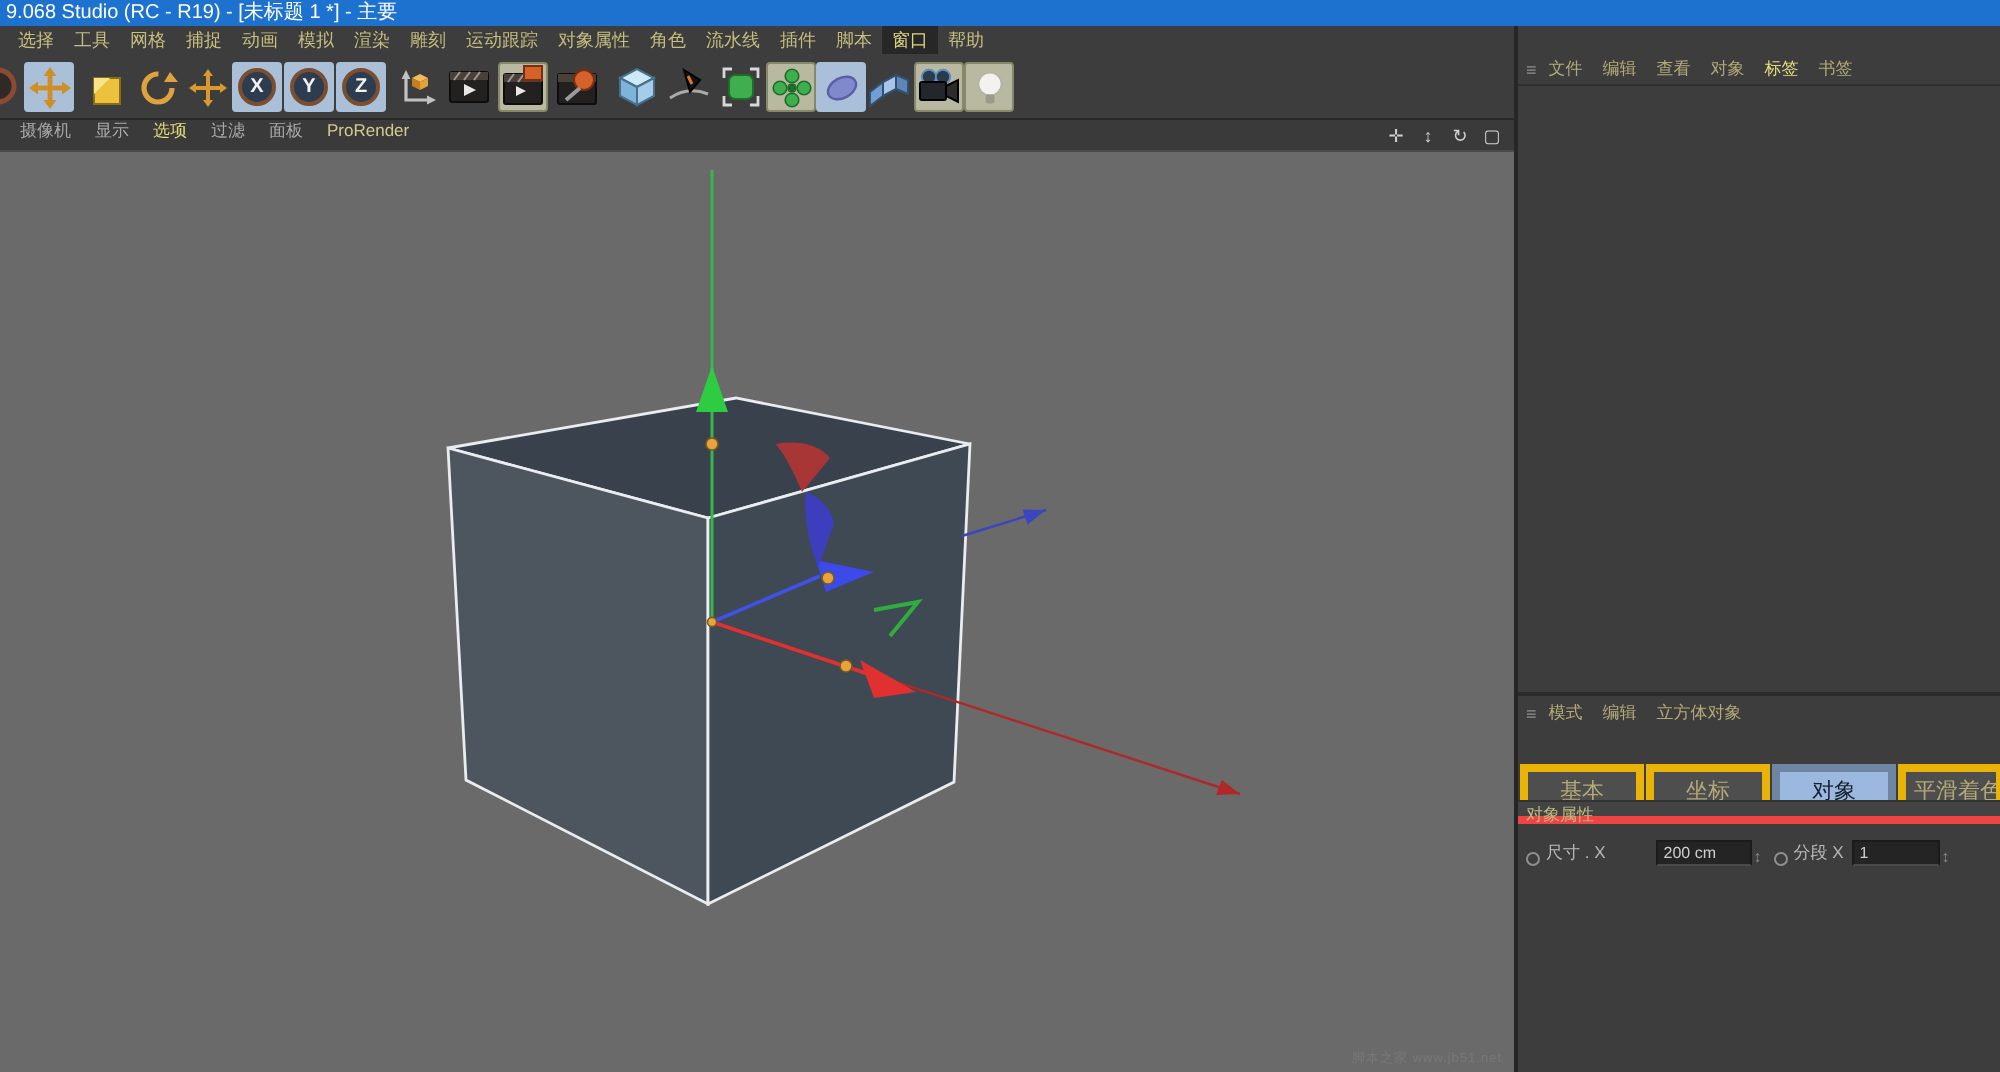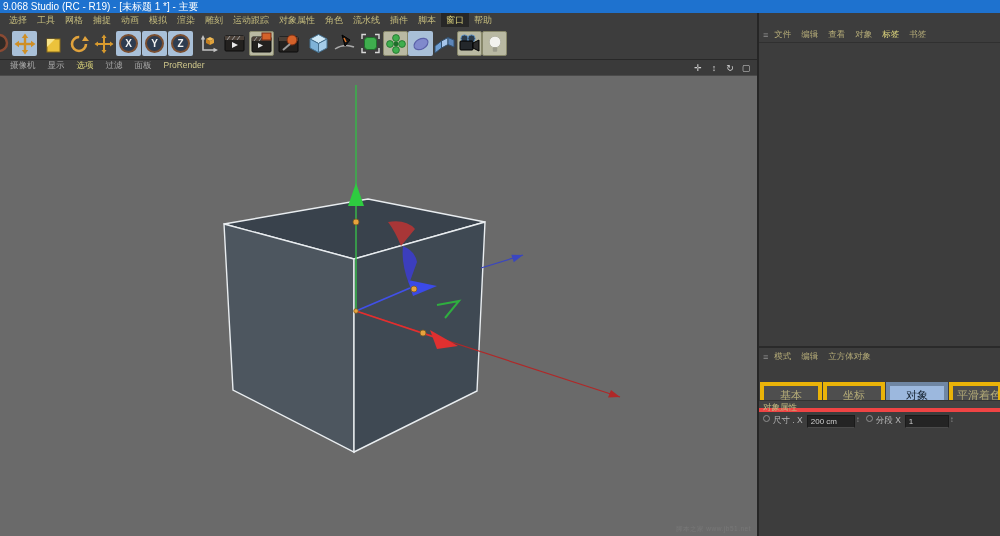--- a/index.html
+++ b/index.html
@@ -64,21 +64,21 @@
   .am-title{position:absolute;left:0;top:353px;width:100%;height:14px;display:flex;align-items:center;padding-left:4px}
   .am-title .t{font-size:8.5px;color:#c9c9c9;margin-left:4px}
   .am-tabs{position:absolute;left:1px;top:369px;width:242px;height:15px;display:flex;gap:1px}
   .tab{height:26px;background:#4e4e4e;color:#b3aa77;font-size:11px;display:flex;align-items:center;justify-content:center;
     flex:0 0 62px;border:4px solid #eab308;white-space:nowrap;overflow:hidden}
   .tab.sel{background:#9cb8de;color:#14202e;border-color:#6f86a3}
   .tab.cut{flex:1 1 auto;justify-content:flex-start;padding-left:4px}
   .am-section{position:absolute;left:0;top:387px;width:100%;height:12px;background:#434343;
     border-top:1px solid #333;border-bottom:4px solid #ef4444;
     font-size:8.5px;color:#c2ba80;line-height:12px;padding-left:4px}
-  .am-fields{position:absolute;left:0;top:402px;width:100%;height:18px;display:flex;align-items:flex-start;padding-left:4px}
+  .am-fields{position:absolute;left:0;top:402px;width:100%;height:18px;display:flex;align-items:flex-end;padding-left:4px}
   .ring{width:7px;height:7px;border:1px solid #8f8f8f;border-radius:50%;margin-right:3px;flex:none}
   .flabel{font-size:8.5px;color:#b9b9b9;margin-right:4px;white-space:nowrap}
   .fld{height:13px;background:#242424;border:1px solid #1b1b1b;border-bottom-color:#4a4a4a;
     color:#cfcfcf;font-size:8px;padding:0 3px;font-family:"Liberation Sans","DejaVu Sans",sans-serif}
   .spin{color:#8a8a8a;font-size:8px;margin:0 6px 0 1px}
 
   svg{display:block}
 </style>
 </head>
 <body>
@@ -356,21 +356,21 @@
       <div class="tab">坐标</div>
       <div class="tab sel">对象</div>
       <div class="tab cut">平滑着色(Phon</div>
     </div>
 
     <div class="am-section">对象属性</div>
 
     <div class="am-fields">
       <span class="ring"></span>
       <span class="flabel">尺寸 . X</span>
-      <input class="fld" style="width: 48px;" value="200 cm">
+      <input class="fld" style="width: 48px; margin-left: 21px;" value="200 cm">
       <span class="spin">↕</span>
       <span class="ring"></span>
       <span class="flabel">分段 X</span>
       <input class="fld" style="width: 44px;" value="1">
       <span class="spin">↕</span>
     </div>
   </div>
 </div>
 
 </body></html>

